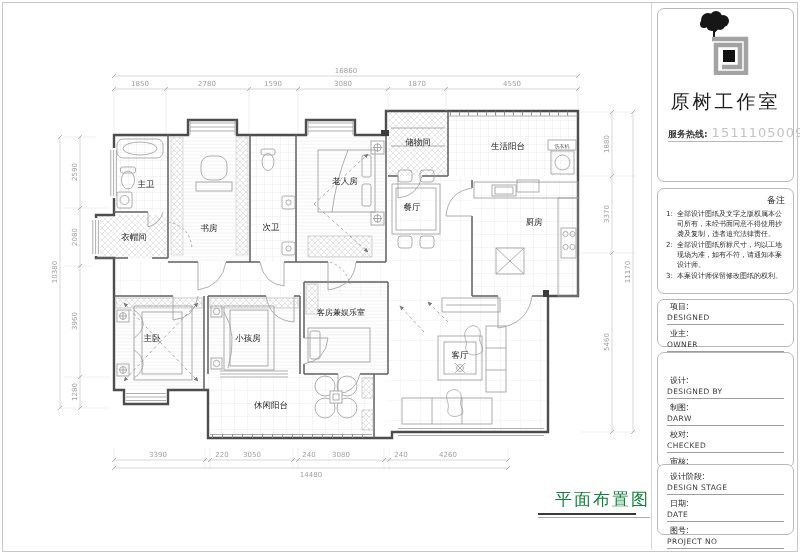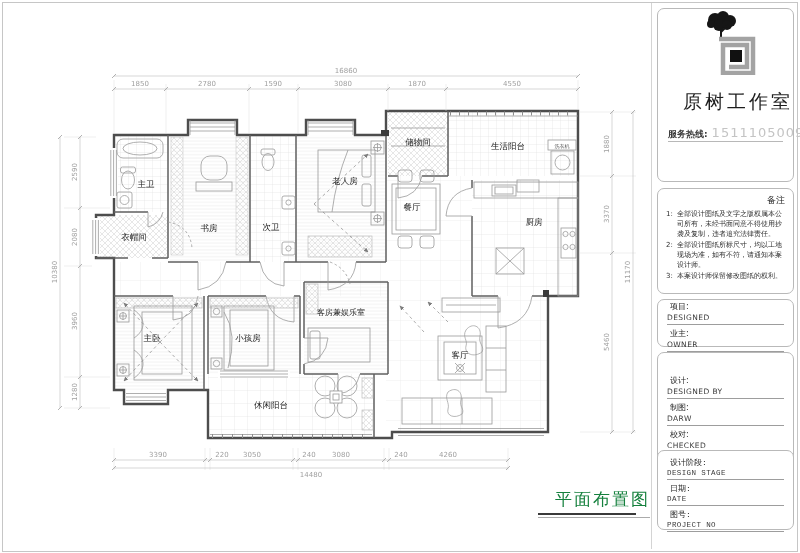--- a/index.html
+++ b/index.html
@@ -3,25 +3,25 @@
 <meta charset="utf-8">
 <style>
   html,body{margin:0;padding:0;width:800px;height:553px;background:#fff;overflow:hidden;
             font-family:"DejaVu Sans","Liberation Sans",sans-serif;}
   .sheet{position:absolute;left:2px;top:2px;width:794px;height:548px;border:1px solid #c6c6c6;background:#fff;}
   .divider{position:absolute;left:651px;top:3px;width:1px;height:546px;background:#d4d4d4;}
   #plan-svg{position:absolute;left:0;top:0;}
   
   .panel{position:absolute;left:657px;width:137px;border:1px solid #b9b9b9;border-radius:7px;
          background:#fff;box-sizing:border-box;}
-  .p-logo{top:8px;height:174px;text-align:right;}
+  .p-logo{top:8px;height:174px;text-align:center;}
   .p-notes{top:188px;height:106px;padding:5px 8px;}
   .p-info{top:299px;height:48px;padding:1px 9px;}
   .p-design{top:352px;height:116px;padding:22px 9px;}
-  .p-stage{top:450px;height:80px;padding:6px 9px;font-family:Liberation Mono, monospace;}
+  .p-stage{top:464px;height:71px;padding:6px 9px;}
   .studio-name{font-size:19px;letter-spacing:3px;color:#1d1d1d;margin-top:10px;}
   .hotline{display:flex;align-items:baseline;gap:4px;margin:10px 10px 4px 10px;
            border-bottom:1.5px solid #b8b8b8;padding-bottom:0;}
   .hotline .hl{font-size:9px;font-weight:bold;color:#3c3c3c;white-space:nowrap;}
   .hotline .hn{font-size:13px;color:#c4c4c4;letter-spacing:1px;}
   .notes-title{font-size:9px;color:#222;text-align:right;margin-bottom:2px;}
   .note{display:flex;font-size:7px;line-height:10px;color:#2e2e2e;margin-bottom:1px;}
   .note .n{width:11px;flex:none;}
   .fld{margin-bottom:3px;border-bottom:1px solid #9d9d9d;padding-bottom:2px;}
   .fld .lab{font-size:8px;color:#1f1f1f;padding-left:3px;}

